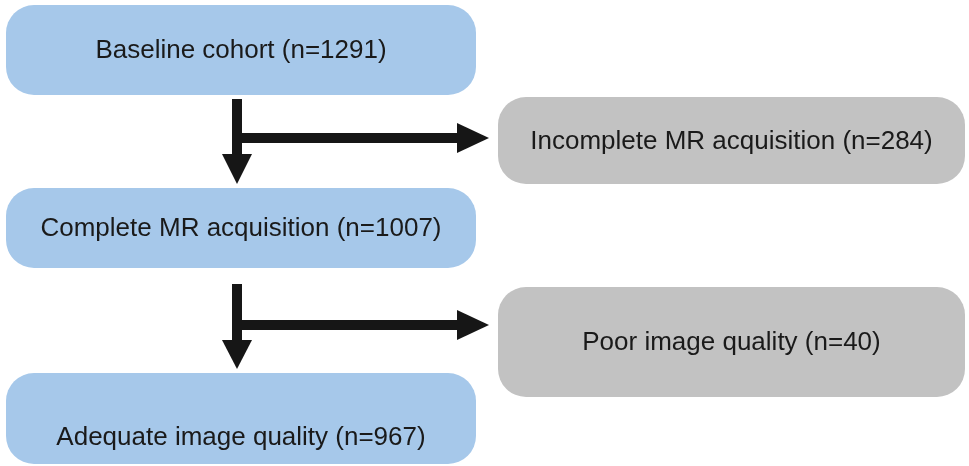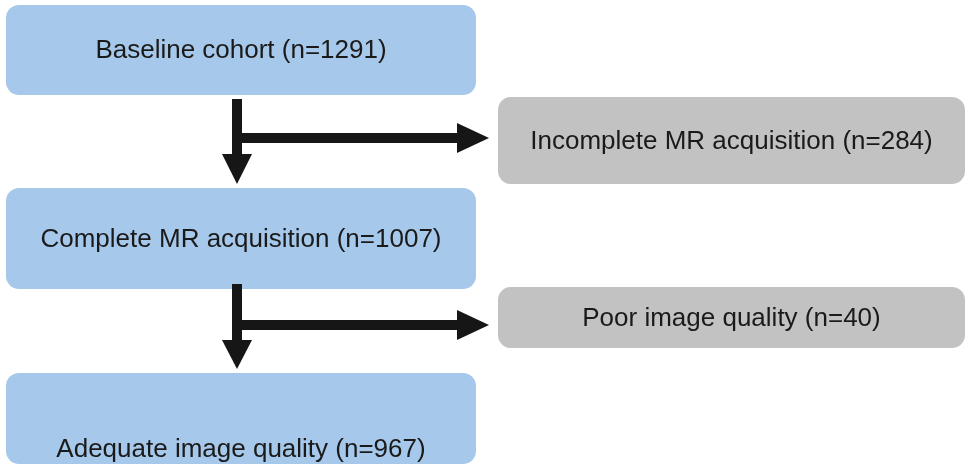--- a/index.html
+++ b/index.html
@@ -20,33 +20,33 @@
     height: 466px;
     background: var(--background);
     overflow: hidden;
   }
   .box {
     position: absolute;
     display: flex;
     align-items: center;
     justify-content: center;
     text-align: center;
-    border-radius: 13px;
+    border-radius: 28px;
     font-size: 26px;
     color: var(--text);
     line-height: 1.2;
-    padding: 0 12px;
+    padding: 12px 12px;
   }
   .box.included { background: var(--included-fill); }
   .box.excluded { background: var(--excluded-fill); }
 
   #node-baseline   { left: 6px;   top: 5px;   width: 470px; height: 90px; }
   #node-incomplete { left: 498px; top: 97px;  width: 467px; height: 87px; }
-  #node-complete   { left: 6px;   top: 188px; width: 470px; height: 101px; }
-  #node-poor       { left: 498px; top: 287px; width: 467px; height: 61px; }
+  #node-complete   { left: 6px;   top: 188px; width: 470px; height: 80px; }
+  #node-poor       { left: 498px; top: 287px; width: 467px; height: 110px; }
   #node-adequate   { left: 6px;   top: 373px; width: 470px; height: 91px; align-items: flex-end; }
 
   svg.arrow-layer {
     position: absolute;
     left: 0; top: 0;
     width: 969px;
     height: 466px;
     color: var(--arrow);
     pointer-events: none;
   }

